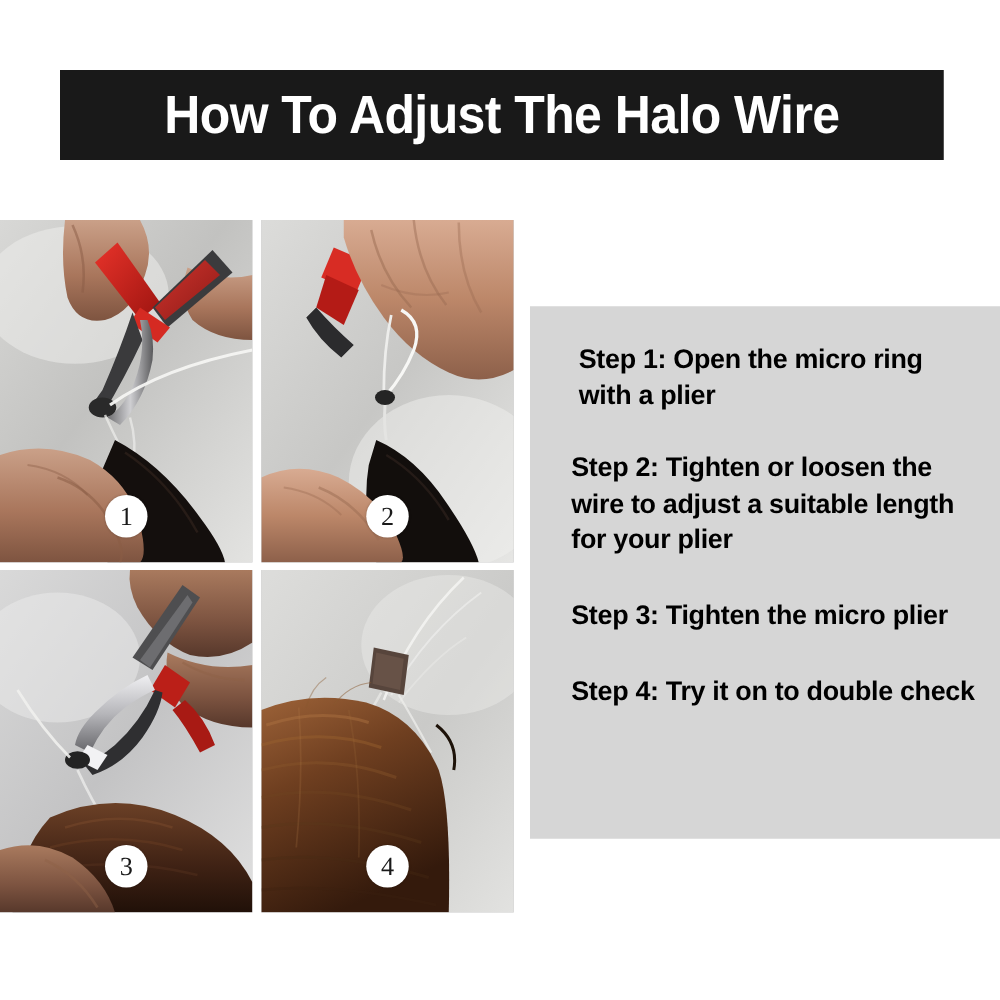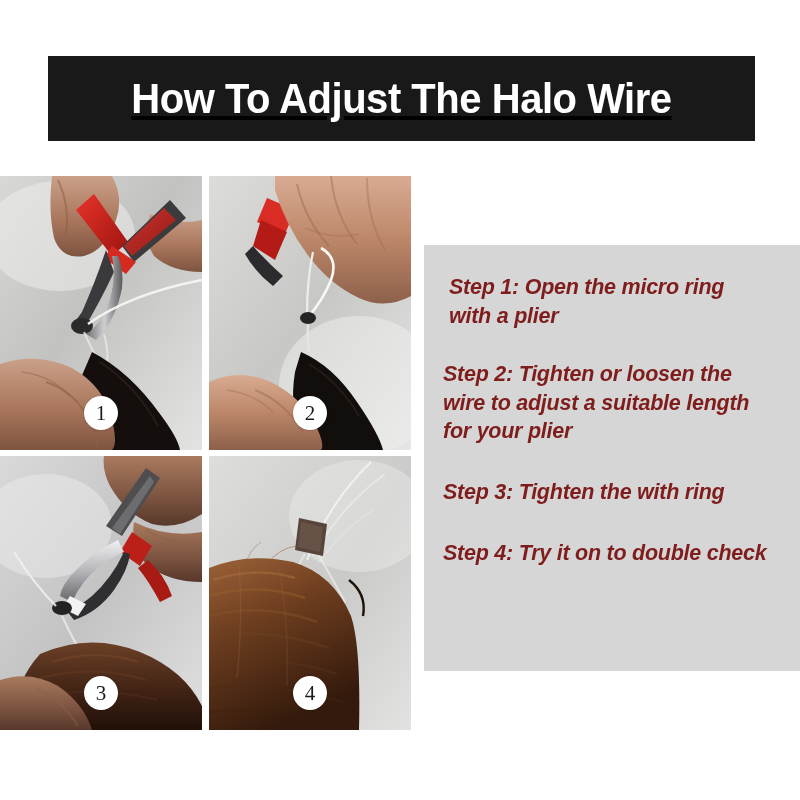--- a/index.html
+++ b/index.html
@@ -14,26 +14,25 @@
     overflow: hidden;
     position: relative;
   }
 
   
   #title-banner {
     position: absolute;
     left: 48px;
     top: 56px;
     width: 707px;
-    height: 85px;
+    height: 72px;
     background: #191919;
     display: flex;
     align-items: center;
     justify-content: center;
-    text-decoration: underline;
   }
   #title-text {
     color: #ffffff;
     font-family: "Liberation Sans Narrow", "Liberation Sans", sans-serif;
     font-weight: bold;
     font-size: 43px;
     letter-spacing: -0.5px;
     white-space: nowrap;
     transform: scaleX(0.93);
     line-height: 1;
@@ -84,28 +83,27 @@
     position: absolute;
     left: 424px;
     top: 245px;
     width: 376px;
     height: 426px;
     background: #d6d6d6;
     box-sizing: border-box;
     padding: 28px 4px 20px 10px;
   }
   .step-line {
-    color: #7f1d1d;
+    color: #000000;
     font-weight: bold;
     font-size: 21.5px;
     line-height: 1.33;
     letter-spacing: -0.25px;
-    margin: 0 0 26px 4px;
+    margin: 0 0 26px 18px;
     white-space: pre-line;
-    font-style: italic;
   }
   .step-1 { padding-left: 11px; margin-bottom: 30px; }
   .step-2 { padding-left: 5px;  margin-bottom: 32px; }
   .step-3 { padding-left: 5px;  margin-bottom: 32px; }
   .step-4 { padding-left: 5px;  margin-bottom: 0; }
 </style>
 </head>
 <body>
 
 <div id="title-banner">
@@ -314,15 +312,15 @@
   </div>
 
 </div>
 
 <div id="steps-panel">
   <p class="step-line step-1">Step 1: Open the micro ring
 with a plier</p>
   <p class="step-line step-2">Step 2: Tighten or loosen the
 wire to adjust a suitable length
 for your plier</p>
-  <p class="step-line step-3">Step 3: Tighten the with ring</p>
+  <p class="step-line step-3">Step 3: Tighten the micro plier</p>
   <p class="step-line step-4">Step 4: Try it on to double check</p>
 </div>
 
 </body></html>

